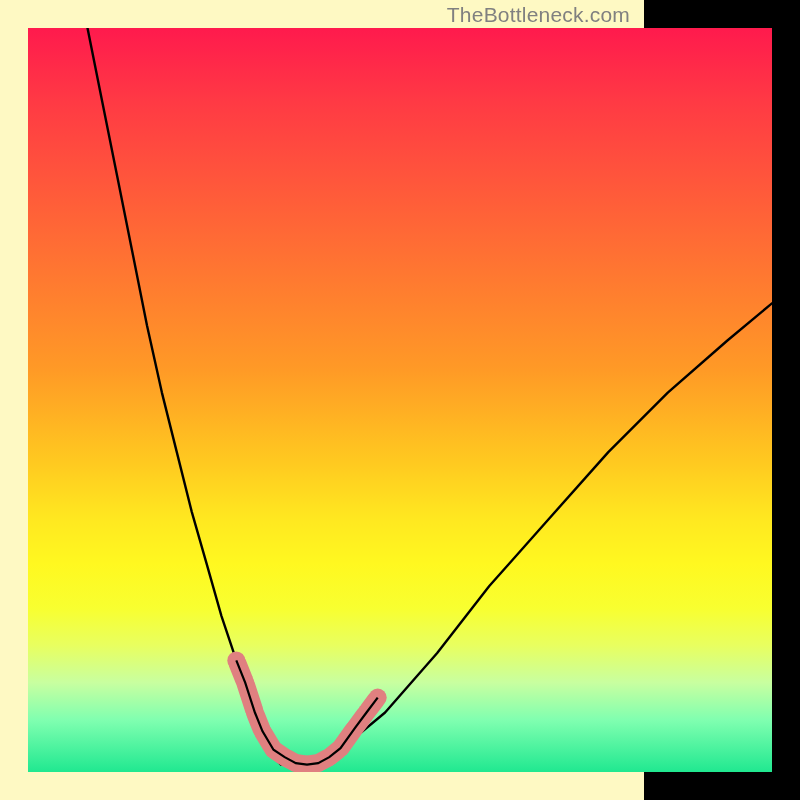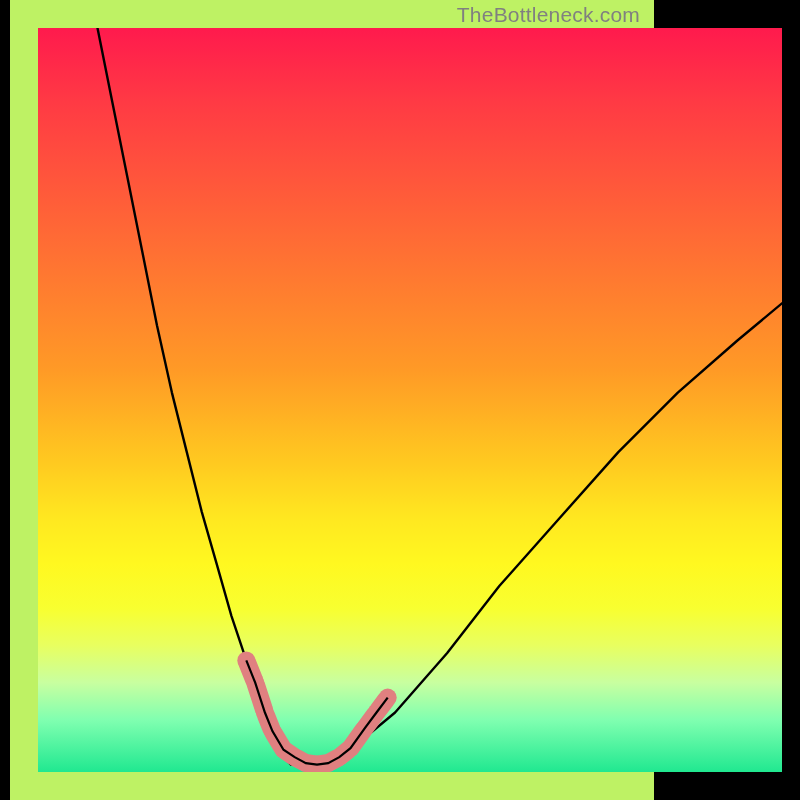--- a/index.html
+++ b/index.html
@@ -6,24 +6,24 @@
     margin: 0;
     padding: 0;
     width: 800px;
     height: 800px;
     background: #000;
     font-family: Arial, Helvetica, sans-serif;
   }
   .frame {
     position: absolute;
     top: 0;
-    left: 10px;
+    left: 0;
     width: 644px;
     height: 800px;
-    background: #bef264;
+    background: #fef9c3;
   }
   .plot-area {
     position: absolute;
     top: 28px;
     left: 28px;
     width: 744px;
     height: 744px;
     background: linear-gradient(
       to bottom,
       #ff1a4d 0%,

